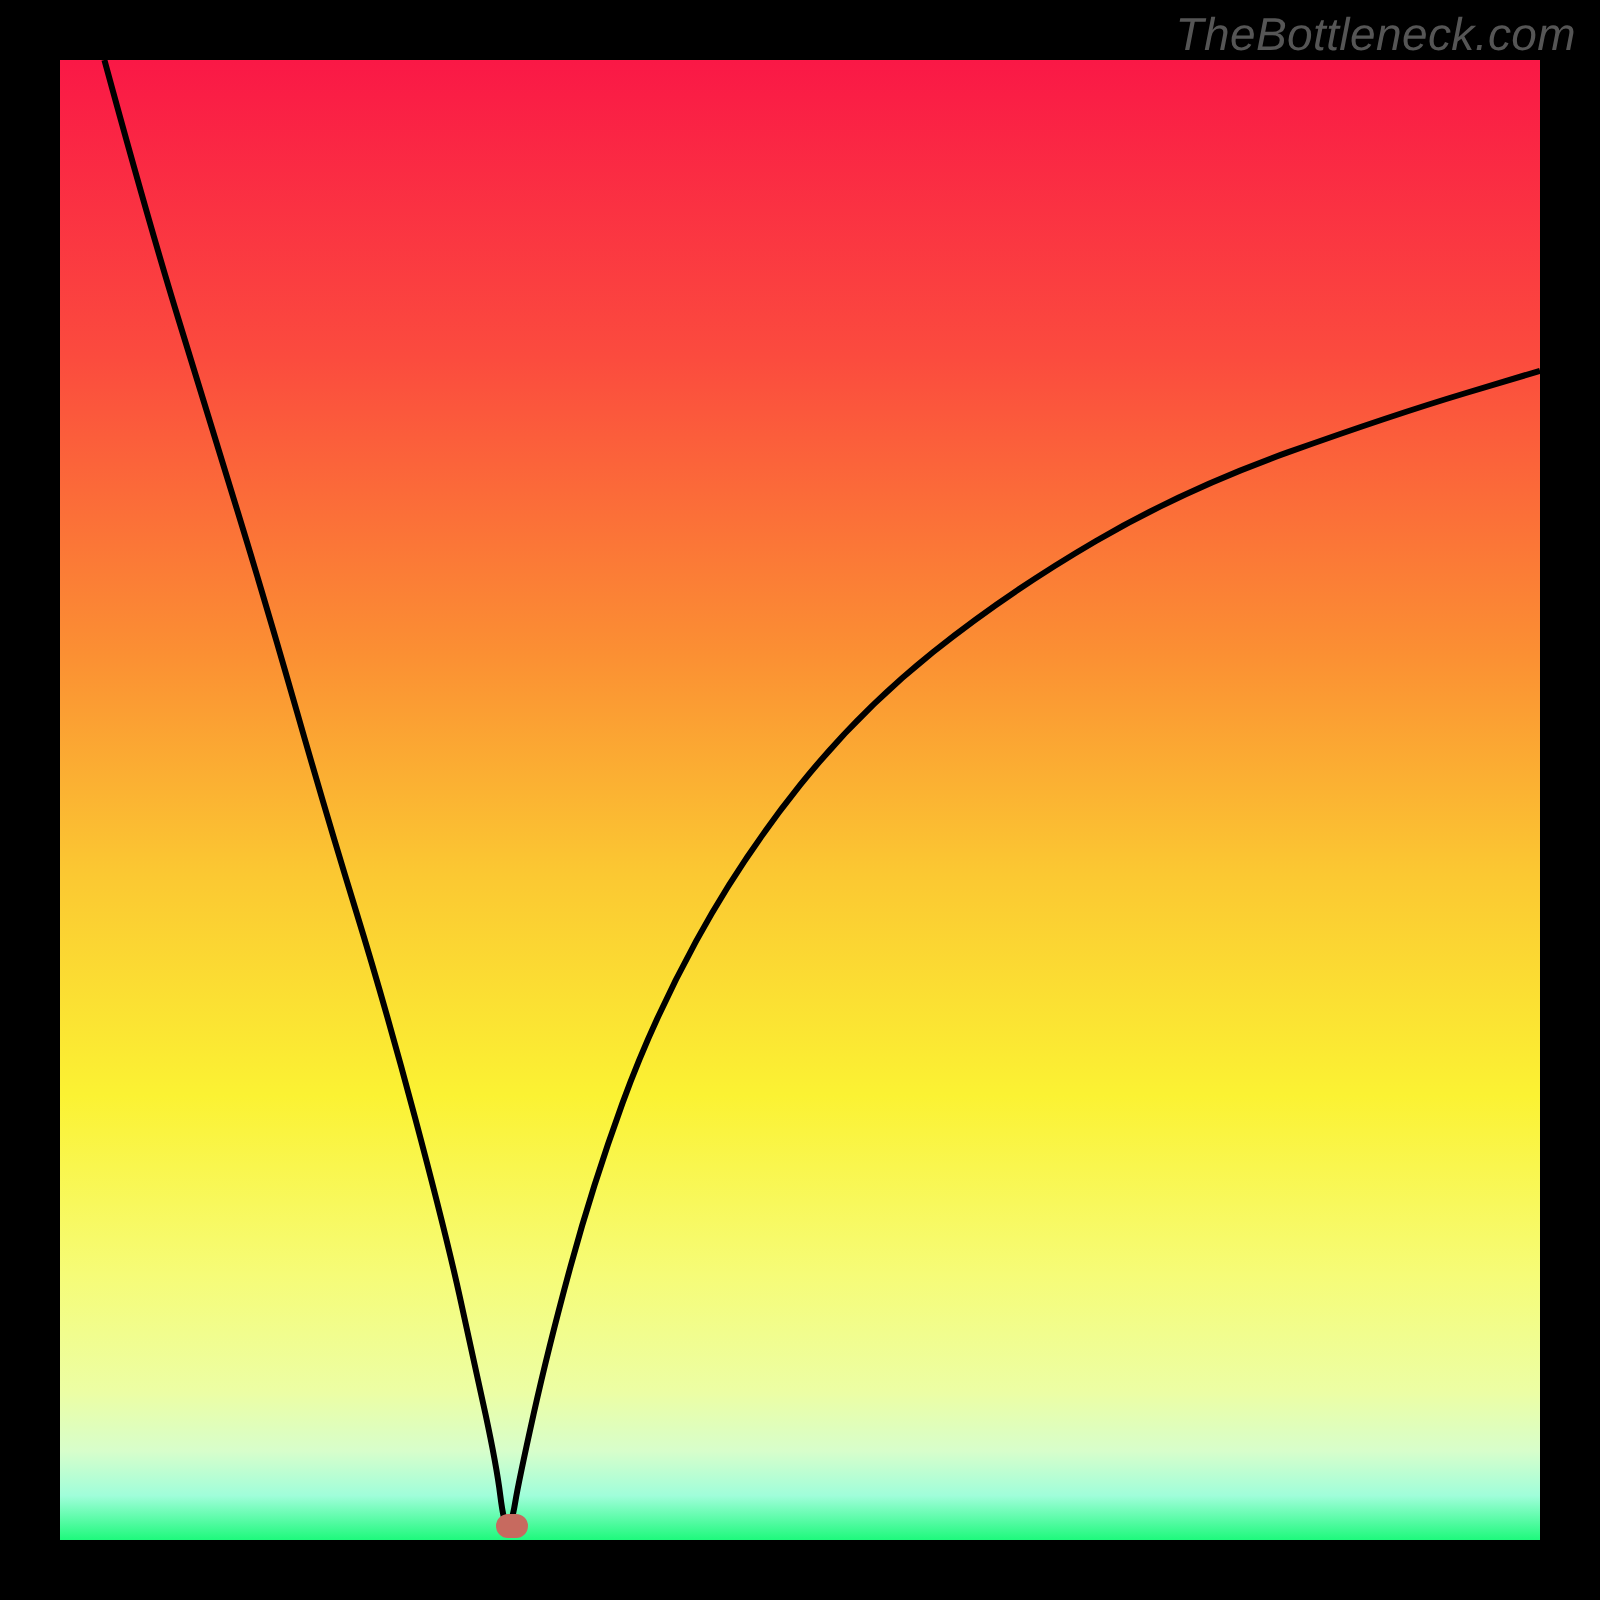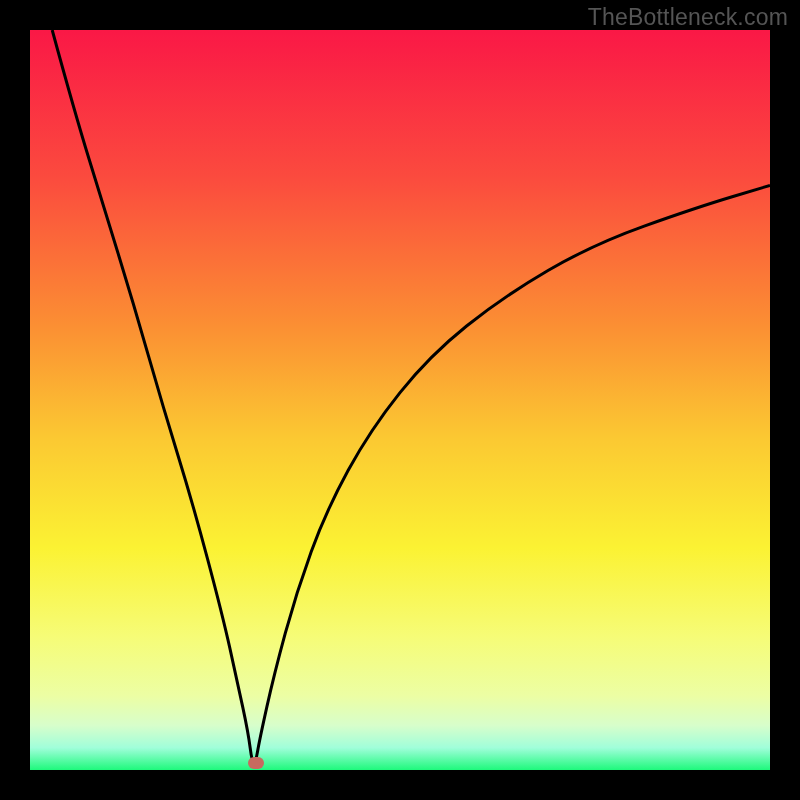--- a/index.html
+++ b/index.html
@@ -38,20 +38,21 @@
     top: 0;
   }
   .watermark {
     position: absolute;
     top: 4px;
     right: 12px;
     color: #555;
     font-size: 23px;
     font-weight: 500;
     letter-spacing: 0.2px;
+    font-style: italic;
   }
   .marker {
     position: absolute;
     width: 16px;
     height: 12px;
     background: #c76a5f;
     border-radius: 6px;
     transform: translate(-50%, -50%);
   }
 </style>

